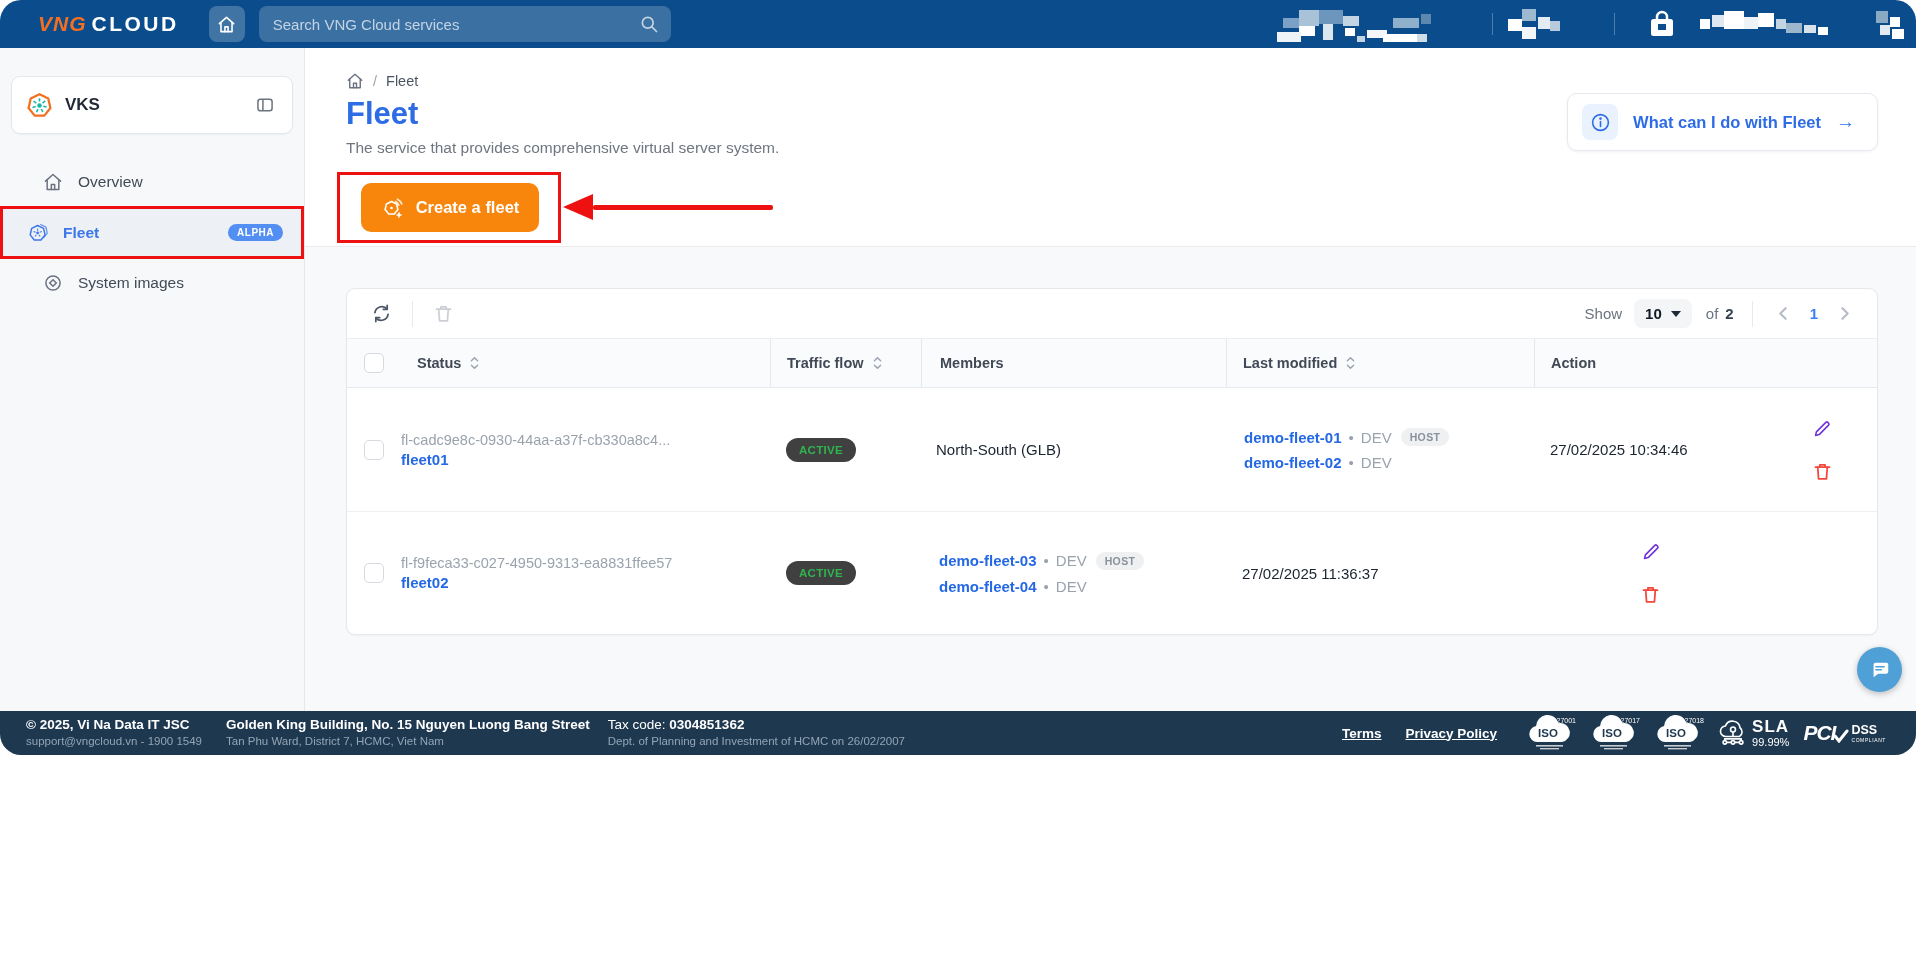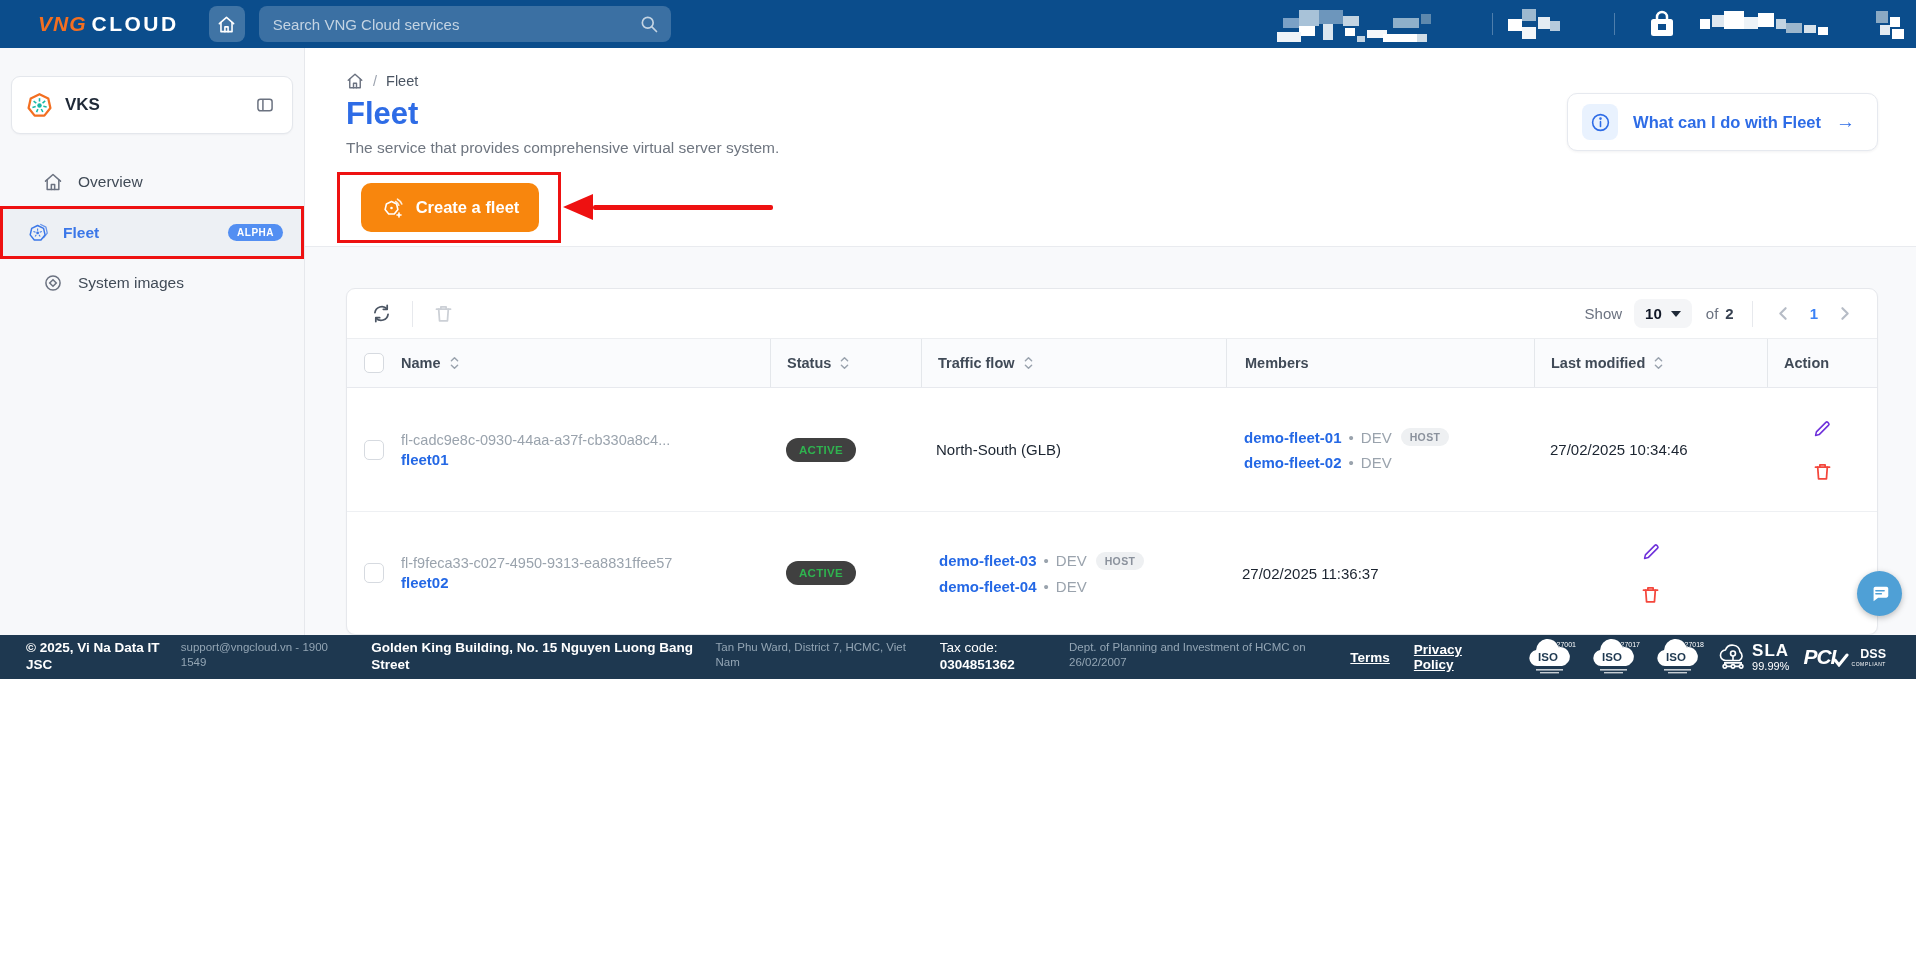--- a/index.html
+++ b/index.html
@@ -1,18 +1,18 @@
 <!DOCTYPE html>
 <html><head>
 <meta charset="utf-8">
 <style>
   * { margin:0; padding:0; box-sizing:border-box; }
   html,body { width:1916px; height:967px; }
   body { font-family:"Liberation Sans", sans-serif; background:#fff; overflow:hidden; }
-  .app { position:relative; width:1916px; height:679px; overflow:hidden; }
+  .app { position:relative; width:1916px; height:755px; overflow:hidden;border-radius:21px; }
 
   
   .topbar { position:relative; height:48px; background:#0b4d8c; display:flex; align-items:center; }
   .logo { margin-left:38px; display:flex; align-items:center; font-size:21px; font-weight:800; letter-spacing:1px; cursor:pointer; }
   .logo .vng { color:#f36f21; margin-right:5px; font-style:italic; }
   .logo .cloud { color:#ffffff; letter-spacing:2.5px; }
   .home-btn { margin-left:30px; width:36px; height:36px; border-radius:8px; background:rgba(255,255,255,.22); display:flex; align-items:center; justify-content:center; cursor:pointer; }
   .searchbox { position:relative; margin-left:14px; width:412px; height:36px; }
   .searchbox input { width:100%; height:100%; border:none; outline:none; border-radius:8px; background:rgba(255,255,255,.20); color:#fff; font-size:15px; padding:0 40px 0 14px; font-family:"Liberation Sans", sans-serif; }
   .searchbox input::placeholder { color:#c4d4e3; }
@@ -91,36 +91,36 @@
   .member-line { display:flex; align-items:center; }
   .member-link { font-size:15px; font-weight:600; color:#2468e5; cursor:pointer; }
   .member-bullet { margin:0 7px; color:#9aa3ad; font-size:15px; }
   .member-env { font-size:15px; color:#9aa3ad; }
   .badge-host { margin-left:9px; background:#eef0f2; color:#8a919c; font-size:10.5px; font-weight:700; letter-spacing:.4px; padding:3px 9px; border-radius:10px; }
   .modified-cell { font-size:15px; color:#1b2430; }
   .action-cell { align-items:center; gap:13px; }
 
   
   .footer { position:absolute; left:0; bottom:0; width:1916px; height:44px; background:#1e3850; display:flex; align-items:center; padding:0 26px; }
-  .f-col { display:flex; justify-content:center; line-height:1.25; }
+  .f-col { display:flex; flex-direction:column; justify-content:center; line-height:1.25; }
   .f-line1 { font-size:13.5px; font-weight:600; color:#fff; }
   .f-line2 { font-size:11.5px; color:#93a5b4; }
   .f-col2 { margin-left:24px; }
   .f-col3 { margin-left:18px; }
   .f-links { margin-left:auto; display:flex; align-items:center; gap:24px; }
   .f-link { font-size:13.5px; font-weight:700; color:#fff; text-decoration:underline; cursor:pointer; }
   .f-badges { display:flex; align-items:center; gap:14px; margin-left:30px; margin-right:4px; }
   .sla-badge { display:flex; align-items:center; gap:5px; color:#fff; }
   .sla-text { display:flex; flex-direction:column; line-height:1; }
   .sla-label { font-size:17px; font-weight:800; letter-spacing:1px; }
   .sla-value { font-size:11px; margin-top:2px;text-align:right; }
   .pci-badge { display:flex; align-items:center; color:#fff; }
   .pci-big { font-size:21px; font-weight:900; font-style:italic; letter-spacing:-1px; }
   .pci-check { margin:6px 2px 0 -2px; }
-  .dss-stack { display:flex; flex-direction:column; line-height:1;align-items:flex-end; }
+  .dss-stack { display:flex; flex-direction:column; line-height:1; }
   .dss-label { font-size:12.5px; font-weight:900; }
   .compliant { font-size:5px; letter-spacing:.6px; margin-top:1.5px; }
 
   .chat-bubble { position:absolute; right:14px; bottom:63px; width:45px; height:45px; border-radius:50%; background:#4fa0d6; display:flex; align-items:center; justify-content:center; box-shadow:0 2px 6px rgba(0,0,0,.25); cursor:pointer; }
 
   svg { display:block; }
 </style>
 </head>
 <body>
 
@@ -364,27 +364,20 @@
                 <svg width="17" height="17" viewBox="0 0 16 16" fill="none" stroke="#b6bcc6" stroke-width="2" stroke-linecap="round" stroke-linejoin="round">
                     <path d="M6 3l5 5-5 5"></path>
                   </svg>
               </button>
             </div>
           </div>
 
           <div class="trow thead">
             <div class="cb-cell hcell" style="gap:0;">
               <span class="checkbox"></span>
-            </div>
-            <div class="hcell">
-              <span>Name</span>
-              <svg width="11" height="16" viewBox="0 0 12 18" fill="none" stroke="#9aa3ae" stroke-width="1.6" stroke-linecap="round" stroke-linejoin="round">
-                  <path d="M2.5 6.5L6 3l3.5 3.5"></path>
-                  <path d="M2.5 11.5L6 15l3.5-3.5"></path>
-                </svg>
             </div>
             <div class="hcell pad">
               <span>Status</span>
               <svg width="11" height="16" viewBox="0 0 12 18" fill="none" stroke="#9aa3ae" stroke-width="1.6" stroke-linecap="round" stroke-linejoin="round">
                   <path d="M2.5 6.5L6 3l3.5 3.5"></path>
                   <path d="M2.5 11.5L6 15l3.5-3.5"></path>
                 </svg>
             </div>
             <div class="hcell pad">
               <span>Traffic flow</span>

